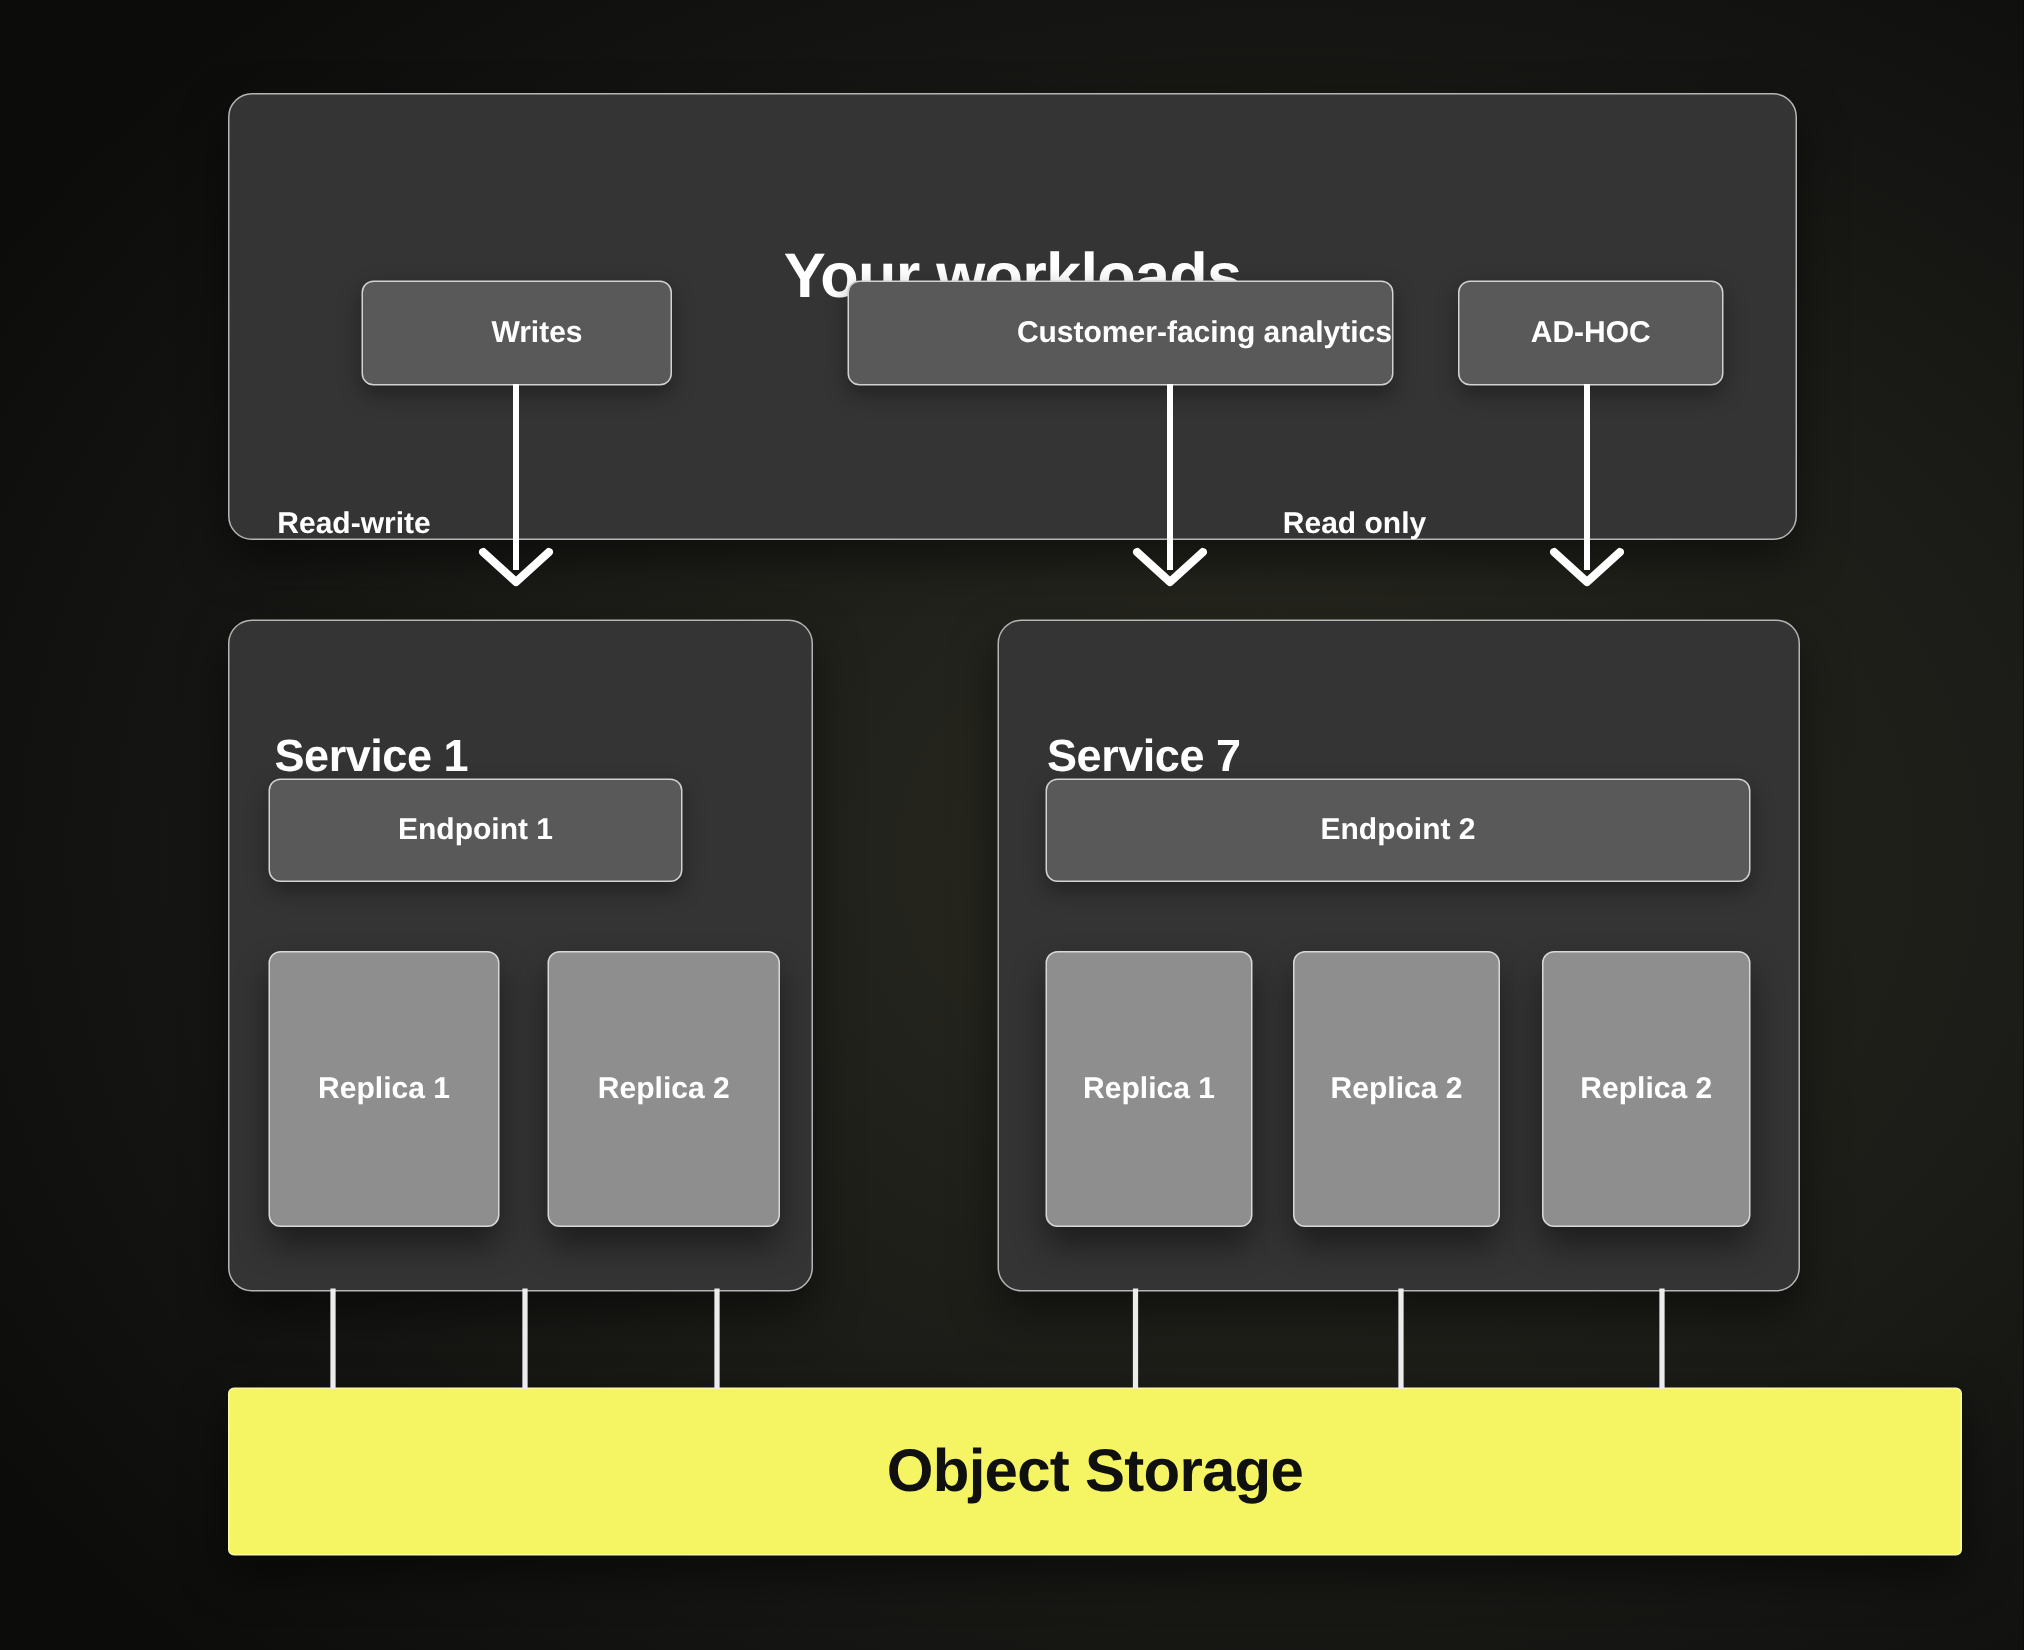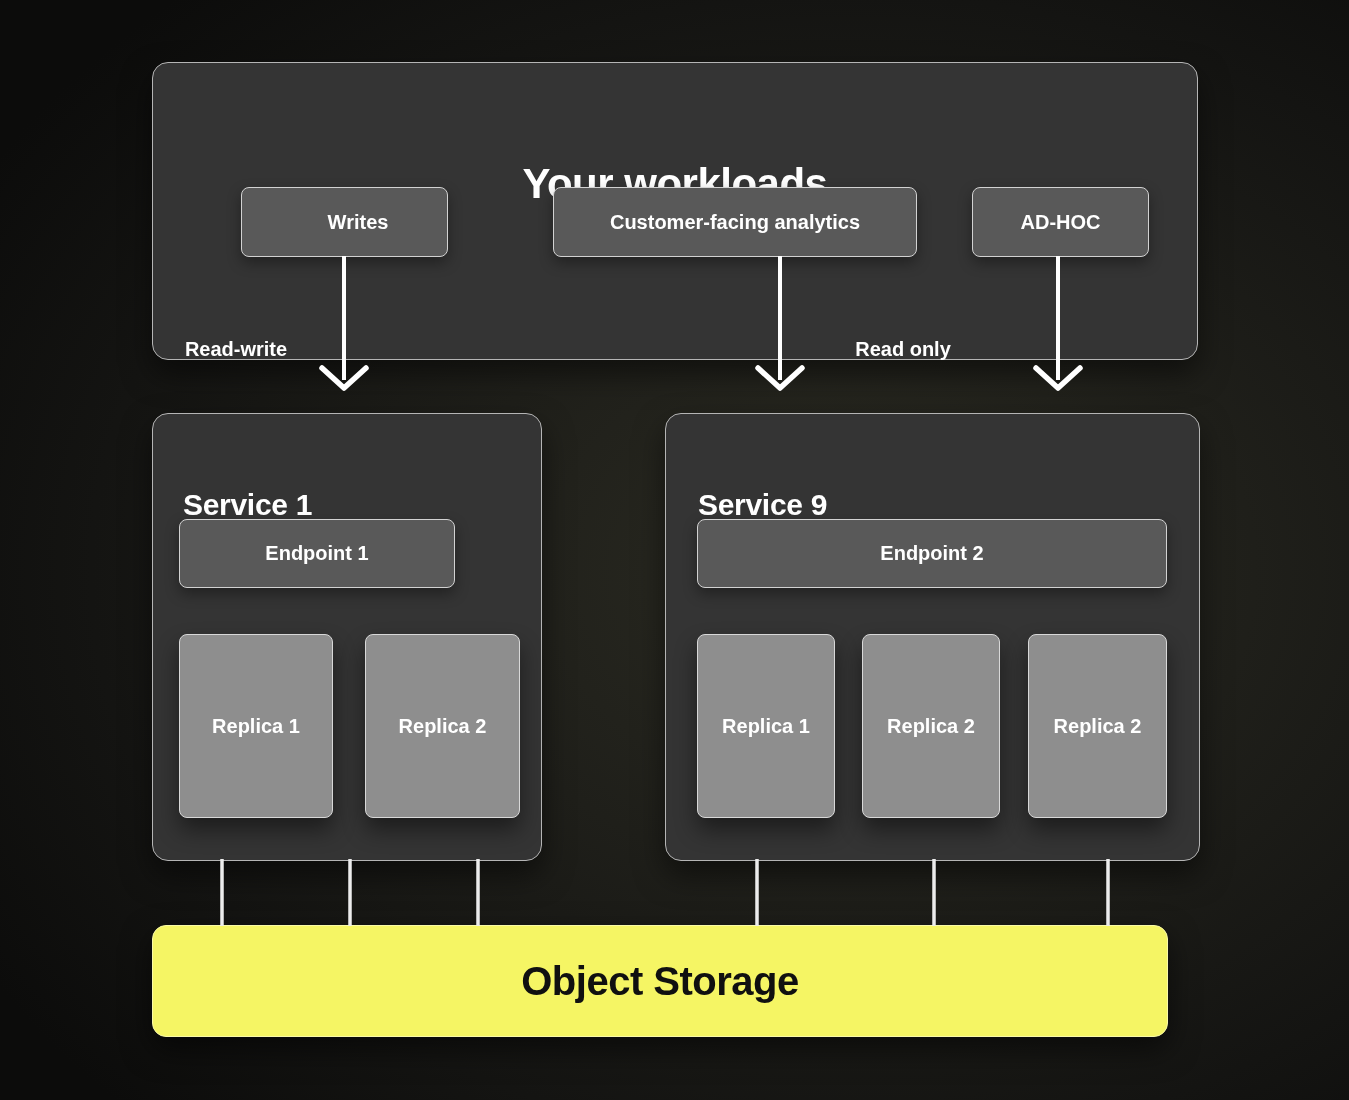--- a/index.html
+++ b/index.html
@@ -69,25 +69,25 @@
     color: #ffffff;
     font-size: 20px;
     font-weight: 600;
     white-space: nowrap;
     line-height: 1;
   }
   .storage {
     position: absolute;
     left: 152px;
     top: 925px;
-    width: 1016px;
+    width: 1156px;
     height: 112px;
     background: #f5f564;
     border: 1.5px solid #fafaa6;
-    border-radius: 14px;
+    border-radius: 4px;
     box-sizing: border-box;
     display: flex;
     align-items: center;
     justify-content: center;
     color: #101010;
     font-size: 40px;
     font-weight: 700;
     letter-spacing: -0.5px;
     box-shadow: 0 12px 30px rgba(0,0,0,0.55);
   }
@@ -101,21 +101,21 @@
 </head>
 <body>
 
 <div class="canvas">
 
   <div class="panel" style="left:152px; top:62px; width:1046px; height:298px;">
     <div class="panel-title-big" style="top:100px;">Your workloads</div>
     <div class="node" style="left:88px; top:124px; width:207px; height:70px;padding-left:27px;">
       <span>Writes</span>
     </div>
-    <div class="node" style="left:400px; top:124px; width:364px; height:70px;">
+    <div class="node" style="left:412px; top:124px; width:364px; height:70px;justify-content:flex-end;">
       <span>Customer-facing analytics</span>
     </div>
     <div class="node" style="left:819px; top:124px; width:177px; height:70px;">
       <span>AD-HOC</span>
     </div>
   </div>
 
   <div class="edge-label" style="left:236px; top:349px;">Read-write</div>
   <div class="edge-label" style="left:903px; top:349px;text-align:right;">Read only</div>
 
@@ -126,21 +126,21 @@
     </div>
     <div class="node replica" style="left:26px; top:220px; width:154px; height:184px;">
       <span>Replica 1</span>
     </div>
     <div class="node replica" style="left:212px; top:220px; width:155px; height:184px;">
       <span>Replica 2</span>
     </div>
   </div>
 
   <div class="panel" style="left:665px; top:413px; width:535px; height:448px;">
-    <div class="service-title" style="left:32px; top:37px;">Service 9</div>
+    <div class="service-title" style="left:32px; top:37px;">Service 7</div>
     <div class="node" style="left:31px; top:105px; width:470px; height:69px;">
       <span>Endpoint 2</span>
     </div>
     <div class="node replica" style="left:31px; top:220px; width:138px; height:184px;">
       <span>Replica 1</span>
     </div>
     <div class="node replica" style="left:196px; top:220px; width:138px; height:184px;">
       <span>Replica 2</span>
     </div>
     <div class="node replica" style="left:362px; top:220px; width:139px; height:184px;">

